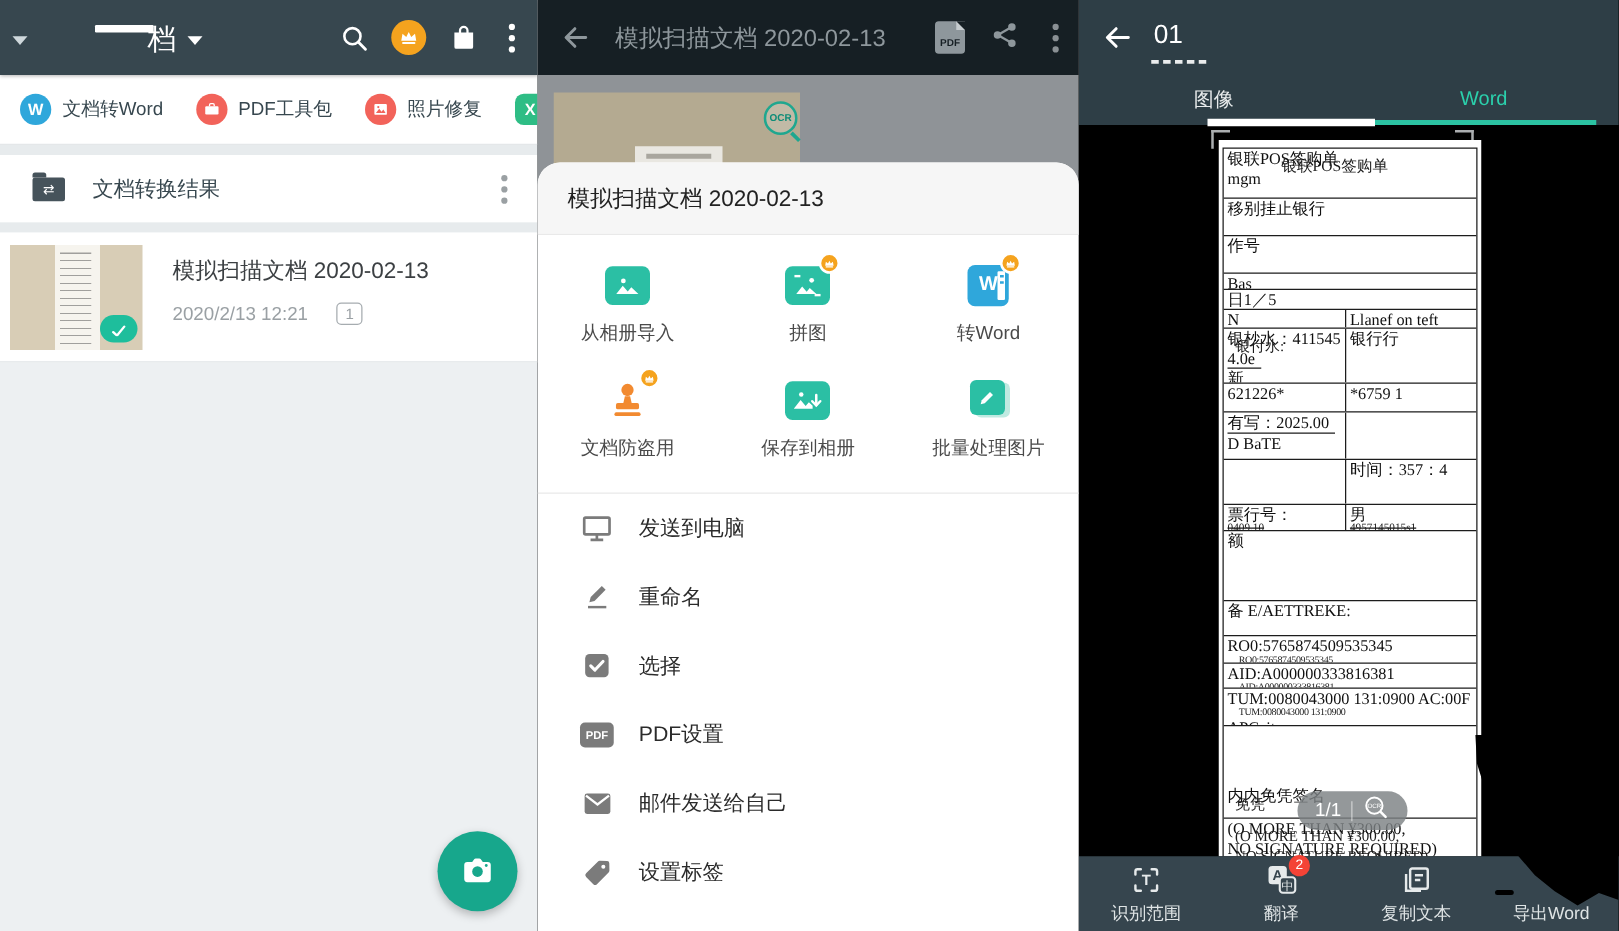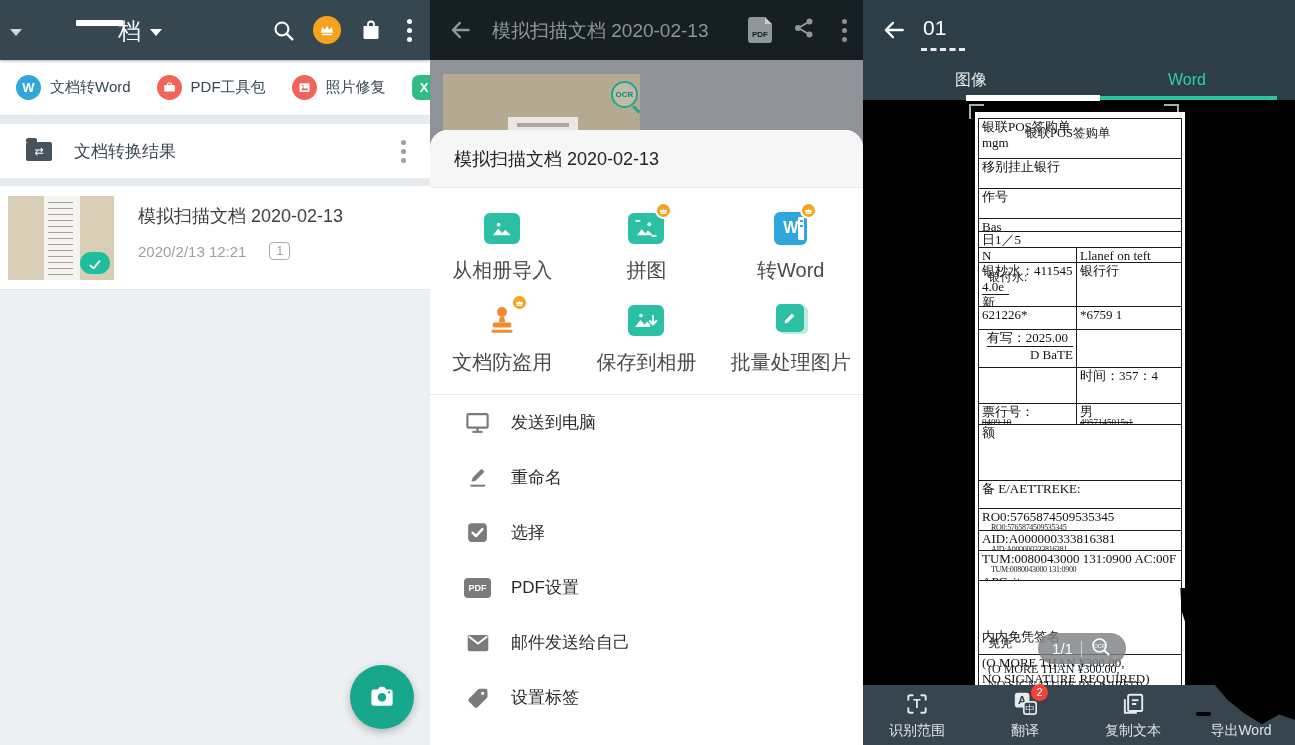--- a/index.html
+++ b/index.html
@@ -86,21 +86,21 @@
     border-radius:18px 18px 0 0; z-index:3; }
   .sheet-titleband { height:58px; background:#F6F6F6; border-radius:18px 18px 0 0; border-bottom:1px solid #E9E9E9;
     display:flex; align-items:center; padding-left:24px; }
   .sheet-title { font-size:18px; color:#222; }
   .sheet-grid { display:flex; flex-wrap:wrap; padding-top:10px; }
   .ga { width:33.33%; height:92px; display:flex; flex-direction:column; align-items:center; justify-content:flex-start; padding-top:10px; }
   .ga-iconwrap { position:relative; width:44px; height:40px; display:flex; align-items:center; justify-content:center; }
   .tile { width:36px; height:31px; border-radius:6px; background:#2BBFA4; display:flex; align-items:center; justify-content:center; }
   .crown-badge { position:absolute; top:-6px; right:-4px; width:17px; height:17px; border-radius:50%; background:#F5A31E;
     border:2px solid #fff; display:flex; align-items:center; justify-content:center; }
-  .ga-label { margin-top:9px; font-size:20px; color:#4A4A4A; }
+  .ga-label { margin-top:9px; font-size:15px; color:#4A4A4A; }
   .sheet-div { height:1px; background:#E9E9E9; margin-top:12px; }
   .sheet-list { }
   .la { height:55px; display:flex; align-items:center; padding-left:34px; }
   .la-icon { width:27px; height:27px; display:flex; align-items:center; justify-content:center; }
   .la-label { margin-left:20px; font-size:17px; color:#2B2B2B; }
   .la .crown-inline { position:static; margin-left:10px; border:none; width:17px; height:17px; }
   .pdf-badge-ic { width:27px; height:20px; background:#7B7B7B; border-radius:4px; color:#fff; font-size:9px; font-weight:bold;
     display:flex; align-items:center; justify-content:center; }
 
   
@@ -535,21 +535,21 @@
             </div>
           </div>
           <div class="drow" style="height: 23px;">
             <div class="dcell" style="width: 48%;">
               <div class="dline">621226*</div>
             </div>
             <div class="dcell" style="width: 52%;">
               <div class="dline">*6759  1</div>
             </div>
           </div>
-          <div class="drow" style="height: 38px; text-align: right;">
+          <div class="drow" style="height: 38px;">
             <div class="dcell" style="width: 48%;">
               <div class="dline"><span class="u">有写：2025.00</span></div>
               <div class="dline">D BaTE</div>
             </div>
             <div class="dcell" style="width: 52%;"></div>
           </div>
           <div class="drow" style="height: 36px;">
             <div class="dcell" style="width: 48%;"></div>
             <div class="dcell" style="width: 52%;">
               <div class="dline">时间：357：4</div>

